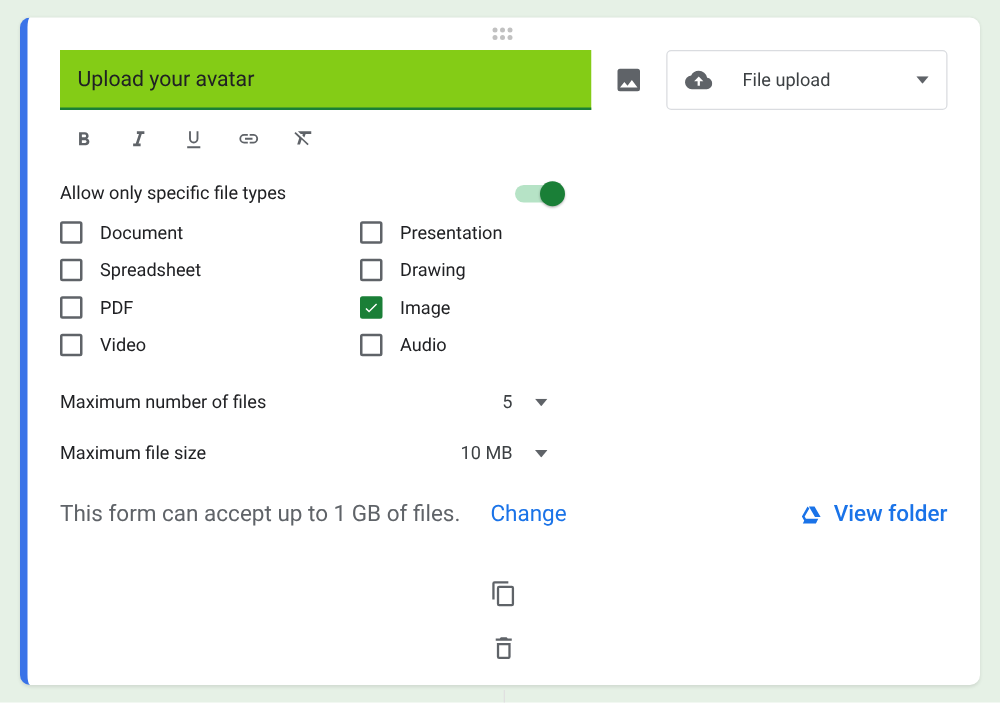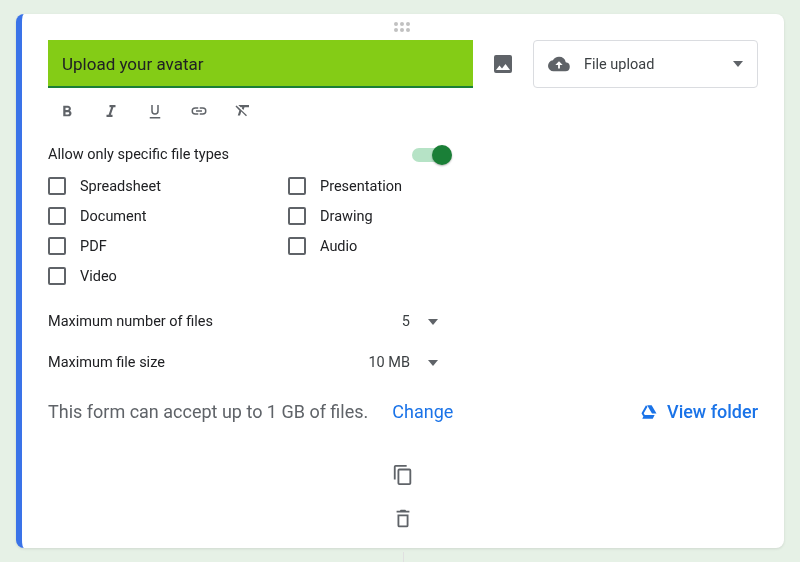--- a/index.html
+++ b/index.html
@@ -13,21 +13,21 @@
   .drag-handle span{width:4px;height:4px;border-radius:50%;background:#c1c1c1;}
   .top-row { display:flex; align-items:flex-start; gap:18px; margin-top:26px;}
   .qtitle-wrap { flex:1; }
   .qtitle {
     width:100%; border:none; background:#84cc16; font-size:17px; padding:14px 14px 12px;
     border-bottom:2px solid #1a7f37; outline:none; color:#202124;
   }
   .icon-btn { color:#5f6368; display:flex; align-items:center; justify-content:center; cursor:pointer; }
   .type-select {
     border:1px solid #dadce0; border-radius:4px; height:48px; width:225px;
-    display:flex; align-items:center; padding:0 14px; gap:14px; color:#3c4043; font-size:14.5px;
+    display:flex; align-items:center; padding:0 14px; gap:24px; color:#3c4043; font-size:14.5px;
   }
   .type-select .spacer{flex:1;}
   .toolbar { display:flex; gap:26px; margin:14px 0 20px 10px; color:#5f6368; }
   .toolbar .t { cursor:pointer; }
   .section-row { display:flex; align-items:center; margin-top:6px;}
   .section-row .label { font-size:14.5px; color:#202124; }
   .toggle { position:relative; width:36px; height:14px; background:#b6e3c6; border-radius:10px; margin-left:auto; }
   .toggle .knob { position:absolute; right:-4px; top:-3px; width:20px; height:20px; background:#1a7f37; border-radius:50%; box-shadow:0 1px 2px rgba(0,0,0,0.3);}
   .toggle.off { background:#bdbdbd;}
   .toggle.off .knob { left:-4px; right:auto; background:#fafafa; }
@@ -115,43 +115,51 @@
     <span class="label">Allow only specific file types</span>
     <div class="toggle">
         <div class="knob"></div>
       </div>
   </div>
 
   <div class="checks">
     <div class="check-col" id="col1">
         <div class="check-item">
           <div class="cbox"></div>
+          <span>Document</span>
+        </div>
+        <div class="check-item">
+          <div class="cbox"></div>
           <span>Spreadsheet</span>
         </div>
         <div class="check-item">
           <div class="cbox"></div>
-          <span>Document</span>
-        </div>
-        <div class="check-item">
-          <div class="cbox"></div>
           <span>PDF</span>
         </div>
         <div class="check-item">
           <div class="cbox"></div>
           <span>Video</span>
         </div>
       </div>
     <div class="check-col" id="col2">
         <div class="check-item">
           <div class="cbox"></div>
           <span>Presentation</span>
         </div>
         <div class="check-item">
           <div class="cbox"></div>
           <span>Drawing</span>
+        </div>
+        <div class="check-item">
+          <div class="cbox checked">
+            <svg width="14" height="14" viewBox="0 0 24 24">
+              <path fill="#fff" d="M9 16.2l-3.5-3.5L4 14l5 5 11-11-1.4-1.4z"></path>
+            </svg>
+          </div>
+          <span>Image</span>
         </div>
         <div class="check-item">
           <div class="cbox"></div>
           <span>Audio</span>
         </div>
       </div>
   </div>
 
   <div class="opt-row" style="width:390px;">
     <span>Maximum number of files</span>

